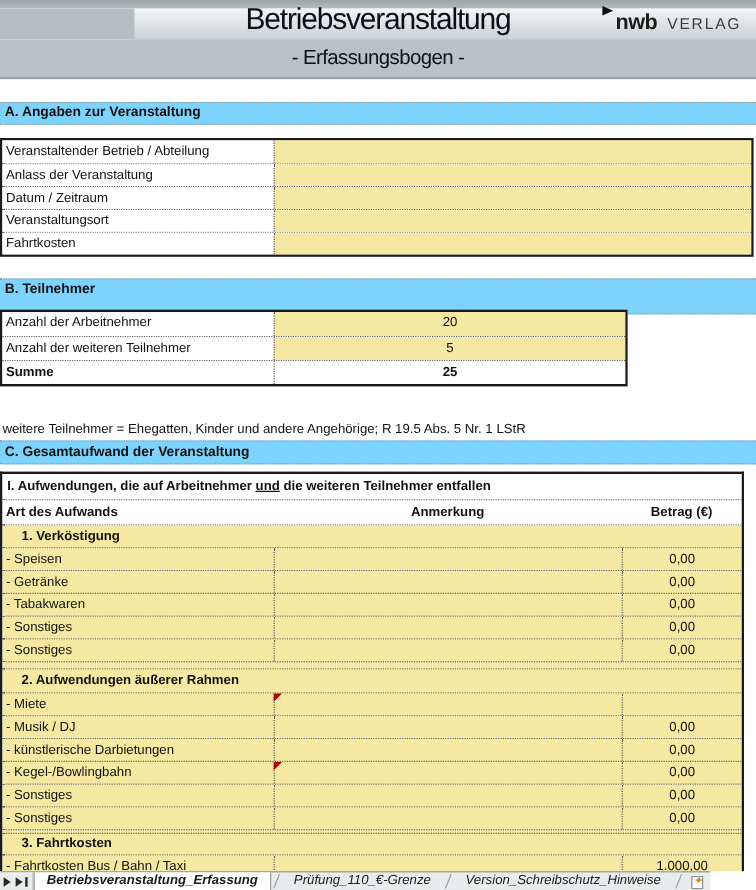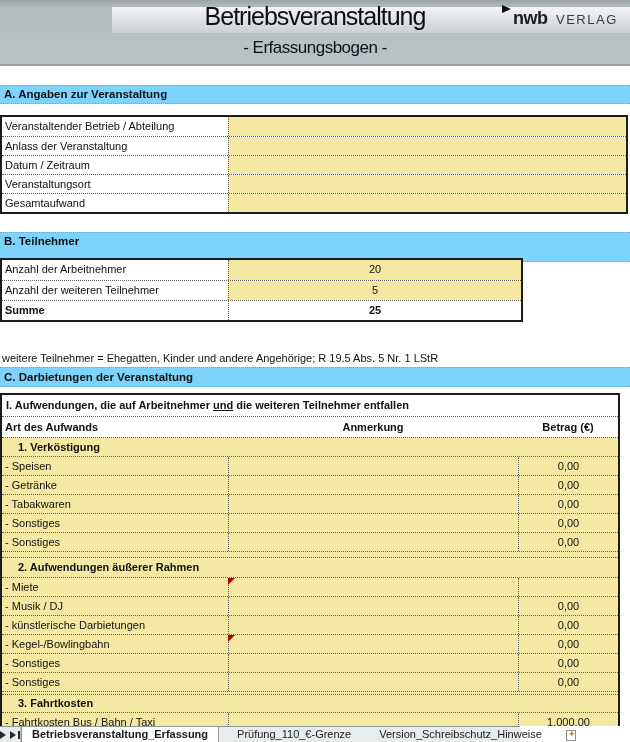--- a/index.html
+++ b/index.html
@@ -74,22 +74,22 @@
   .crow { position:relative; display:flex; height:19px; background:#f5e8a2; }
   .crow .c1 { width:226px; padding-left:3px; line-height:18px; }
   .crow .c2 { flex:1; border-left:1px dotted #5f5f5f; }
   .crow .c3 { width:100px; border-left:1px dotted #5f5f5f; text-align:center; line-height:18px; }
   .spacer { background:#f5e8a2; }
   .sp1 { height:6px; } .sp2 { height:3px; }
   .cmark { position:absolute; top:0; left:226px; width:0; height:0;
     border-top:7px solid #b30000; border-right:7px solid transparent; }
 
   
-  #tabbar { position:absolute; top:726px; left:0; width:520px; height:16px;
-    background:#e9eced; border-top:1px solid #8f979b; display:flex; align-items:stretch; }
+  #tabbar { position:absolute; top:726px; left:0; width:592px; height:16px;
+    background:#e9eced; border-top:1px solid #8f979b; display:flex; align-items:stretch;font-style:italic; }
   #tabnav { width:30px; display:flex; align-items:center; justify-content:center; gap:4px;
     border-right:1px solid #b6bcbf; background:#e9eced; }
   .navtri { width:0; height:0; border-left:6px solid #2a2a2a;
     border-top:4px solid transparent; border-bottom:4px solid transparent; }
   .navbar-end { width:2px; height:8px; background:#2a2a2a; margin-left:-2px; }
   .sheettab { padding:0 10px; line-height:15px; font-size:11px; color:#1a1a1a; white-space:nowrap; }
   .sheettab.active { background:#ffffff; font-weight:bold;
     border-left:1px solid #8f979b; border-right:1px solid #8f979b; }
   .diag { width:1px; height:13px; background:#9aa0a4; transform:rotate(22deg); margin:1px 4px 0 4px; }
   #ins-tab { position:relative; width:24px; }
@@ -130,21 +130,21 @@
     </div>
     <div class="row">
       <div class="lab">Datum / Zeitraum</div>
       <div class="val"></div>
     </div>
     <div class="row">
       <div class="lab">Veranstaltungsort</div>
       <div class="val"></div>
     </div>
     <div class="row">
-      <div class="lab">Gesamtaufwand</div>
+      <div class="lab">Fahrtkosten</div>
       <div class="val"></div>
     </div>
   </div>
 
   <div id="bar-b" class="secbar">B. Teilnehmer</div>
   <div id="table-b">
     <div class="row">
       <div class="lab">Anzahl der Arbeitnehmer</div>
       <div class="val yellow">20</div>
     </div>
@@ -152,21 +152,21 @@
       <div class="lab">Anzahl der weiteren Teilnehmer</div>
       <div class="val yellow">5</div>
     </div>
     <div class="row sum">
       <div class="lab">Summe</div>
       <div class="val">25</div>
     </div>
   </div>
   <div id="b-note">weitere Teilnehmer = Ehegatten, Kinder und andere Angehörige; R 19.5 Abs. 5 Nr. 1 LStR</div>
 
-  <div id="bar-c" class="secbar">C. Darbietungen der Veranstaltung</div>
+  <div id="bar-c" class="secbar">C. Gesamtaufwand der Veranstaltung</div>
   <div id="table-c">
     <div class="ci-title dotb">
       <span>I. Aufwendungen, die auf Arbeitnehmer </span><u>und</u><span> die weiteren Teilnehmer entfallen</span>
     </div>
     <div class="c-headrow dotb">
       <div class="h1">Art des Aufwands</div>
       <div class="h2">Anmerkung</div>
       <div class="h3">Betrag (€)</div>
     </div>
 

